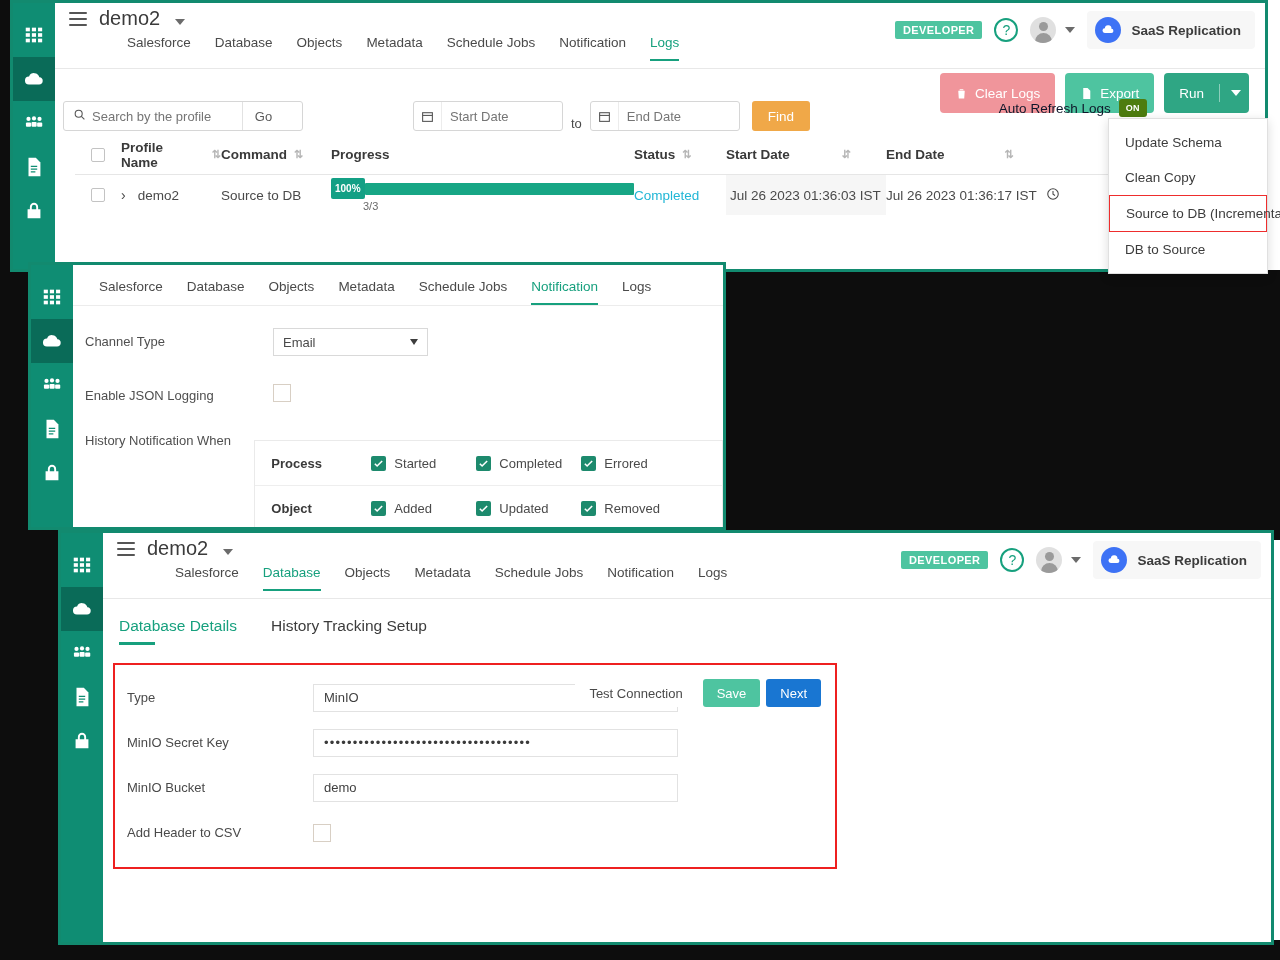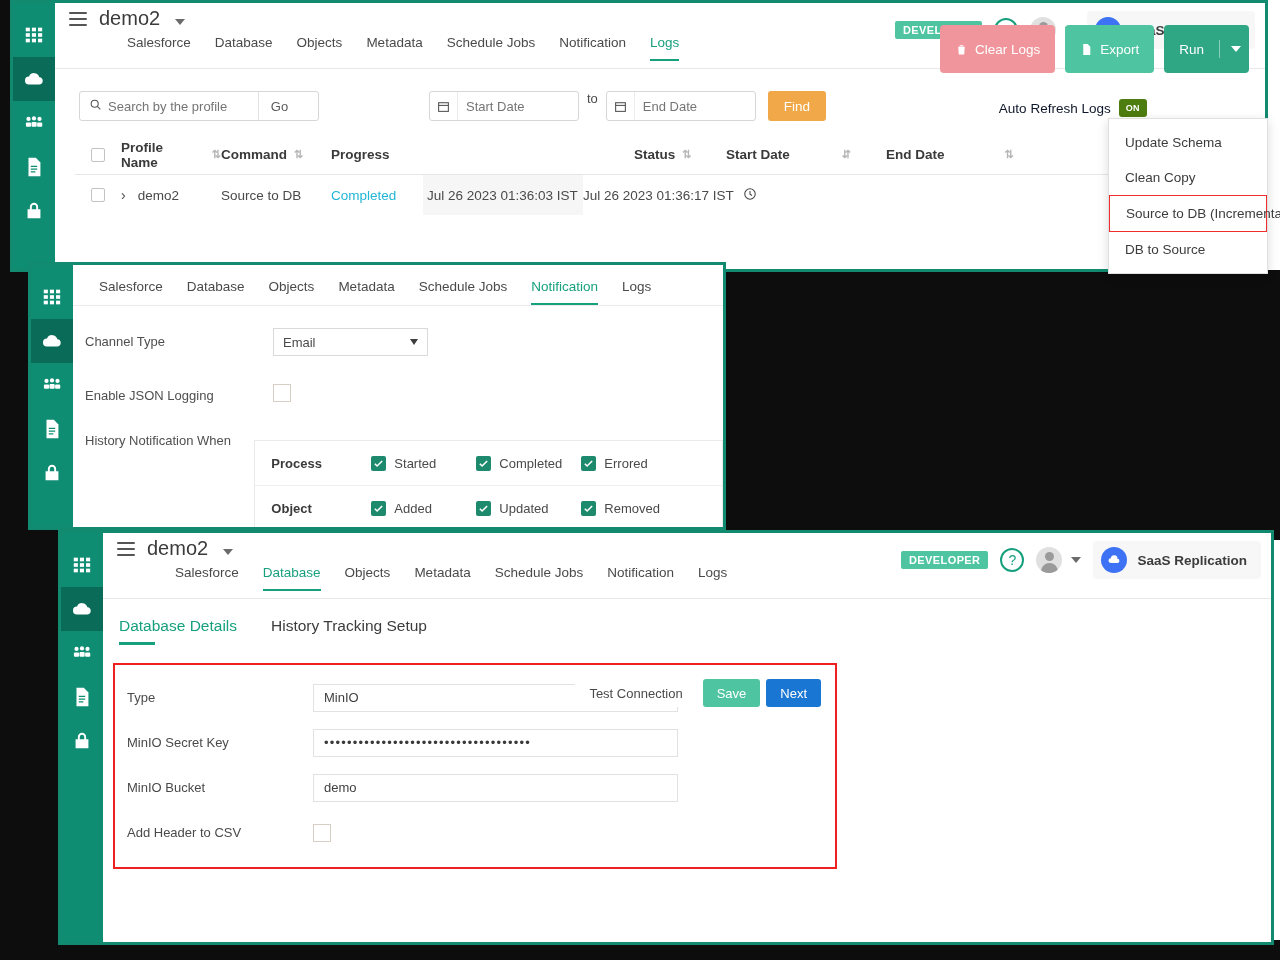--- a/index.html
+++ b/index.html
@@ -69,27 +69,27 @@
   .avatar::after { content: ""; position: absolute; width: 17px; height: 10px; border-radius: 9px 9px 0 0; background: #9a9a9a; left: 4.5px; top: 16px; }
   .prodchip {
     display: flex; align-items: center; gap: 10px; background: #f7f7f7;
     border-radius: 4px; padding: 6px 14px 6px 8px; cursor: pointer;
   }
   .prodchip .cloudic { width: 26px; height: 26px; border-radius: 50%; background: #3d72f5; display: flex; align-items: center; justify-content: center; }
   .prodchip .pname { font-size: 13.5px; color: #3c3c3c; font-weight: bold; white-space: nowrap; }
 
   
   .logs-actions { position: absolute; right: 16px; top: 22px; display: flex; gap: 10px; }
-  .btn { border: none; border-radius: 4px; font-size: 13.5px; color: #fff; cursor: pointer; display: flex; align-items: center; gap: 7px; padding: 0 15px; height: 48px; font-family: inherit; }
+  .btn { border: none; border-radius: 4px; font-size: 13.5px; color: #fff; cursor: pointer; display: flex; align-items: center; gap: 7px; padding: 0 15px; height: 40px; font-family: inherit; margin-top: 48px; }
   .btn-clear { background: #f0959b; }
   .btn-export { background: #4ec4a0; }
   .btn-run { background: #2fa684; padding-right: 8px; }
   .btn-run .sep { width: 1px; height: 18px; background: rgba(255,255,255,.45); margin: 0 4px 0 8px; }
 
-  .filters { position: absolute; left: 24px; top: 88px; right: 16px; height: 40px; display: flex; align-items: flex-start; }
+  .filters { position: absolute; left: 8px; top: 88px; right: 16px; height: 40px; display: flex; align-items: flex-end; }
   .searchbox { display: flex; align-items: center; border: 1px solid #d6d6d6; border-radius: 3px; height: 30px; width: 240px; background: #fff; }
   .searchbox .sic { margin: 0 6px 0 9px; color: #555; }
   .searchbox input { border: none; outline: none; font-size: 13px; color: #555; font-family: inherit; width: 150px; background: transparent; }
   .gobtn { border-left: 1px solid #e2e2e2; width: 42px; height: 28px; display: flex; align-items: center; justify-content: center; font-size: 13px; color: #5a5a5a; cursor: pointer; }
   .datebox { display: flex; align-items: center; border: 1px solid #d6d6d6; border-radius: 3px; height: 30px; width: 150px; background: #fff; margin-left: 0; }
   .datebox .cal { width: 28px; display: flex; align-items: center; justify-content: center; border-right: 1px solid #ececec; height: 28px; }
   .datebox input { border: none; outline: none; font-size: 13px; color: #707070; font-family: inherit; padding-left: 8px; width: 110px; background: transparent; }
   .to-lbl { font-size: 13px; color: #4a4a4a; margin: 0 8px; }
   .findbtn { background: #f0a848; color: #fff; border: none; border-radius: 3px; height: 30px; padding: 0 16px; font-size: 13.5px; cursor: pointer; font-family: inherit; margin-left: 12px; }
   .autorefresh { position: absolute; right: 118px; top: 96px; display: flex; align-items: center; gap: 8px; }
@@ -342,20 +342,29 @@
         </div>
         <div class="lt-row">
           <div class="c-chk">
               <span class="chkbox"></span>
             </div>
           <div class="c-prof">
             <span class="chev-r">›</span>
             <span>demo2</span>
           </div>
           <div class="c-cmd">Source to DB</div>
+          <div class="c-prog">
+            <div class="progwrap">
+              <span class="progpct">100%</span>
+              <span class="progbarzone">
+                  <span class="progbar" id="pbfill" style="display: block; width: 100%;"></span>
+                </span>
+            </div>
+            <div class="progsub" style="margin-left:32px;">3/3</div>
+          </div>
           <div class="c-stat stat-completed">Completed</div>
           <div class="c-sd">
               <div class="cell-hl">Jul 26 2023 01:36:03 IST</div>
             </div>
           <div class="c-ed">Jul 26 2023 01:36:17 IST</div>
           <div class="c-dur">
             <svg width="14" height="14" viewBox="0 0 24 24">
                 <circle cx="12" cy="12" r="9" fill="none" stroke="#444" stroke-width="1.8"></circle>
                 <path d="M12 7v5.5l3.5 2" fill="none" stroke="#444" stroke-width="1.8"></path>
               </svg>

